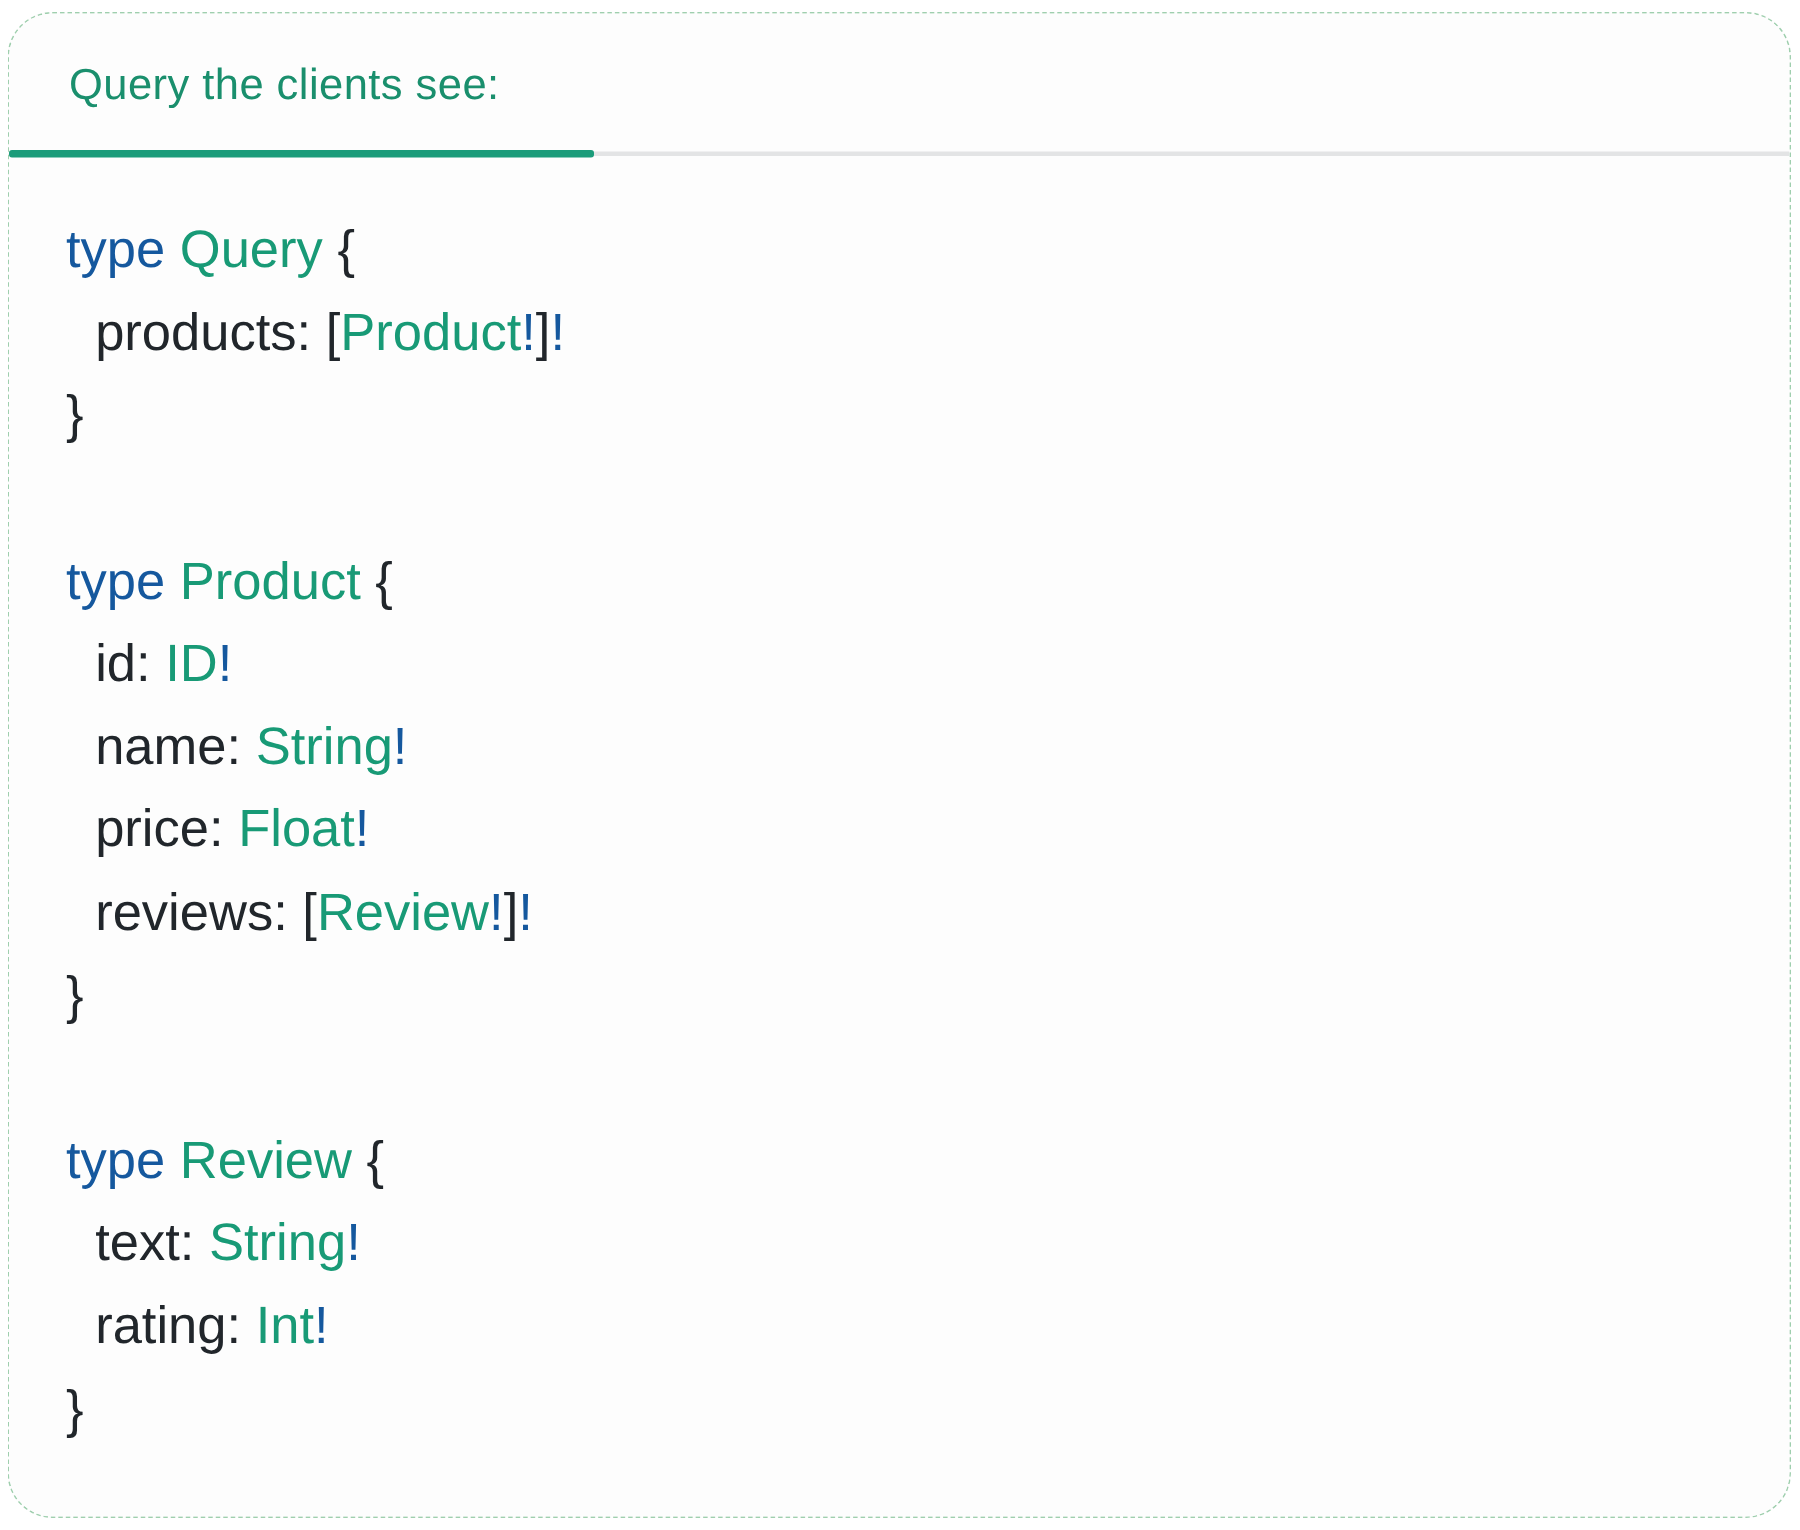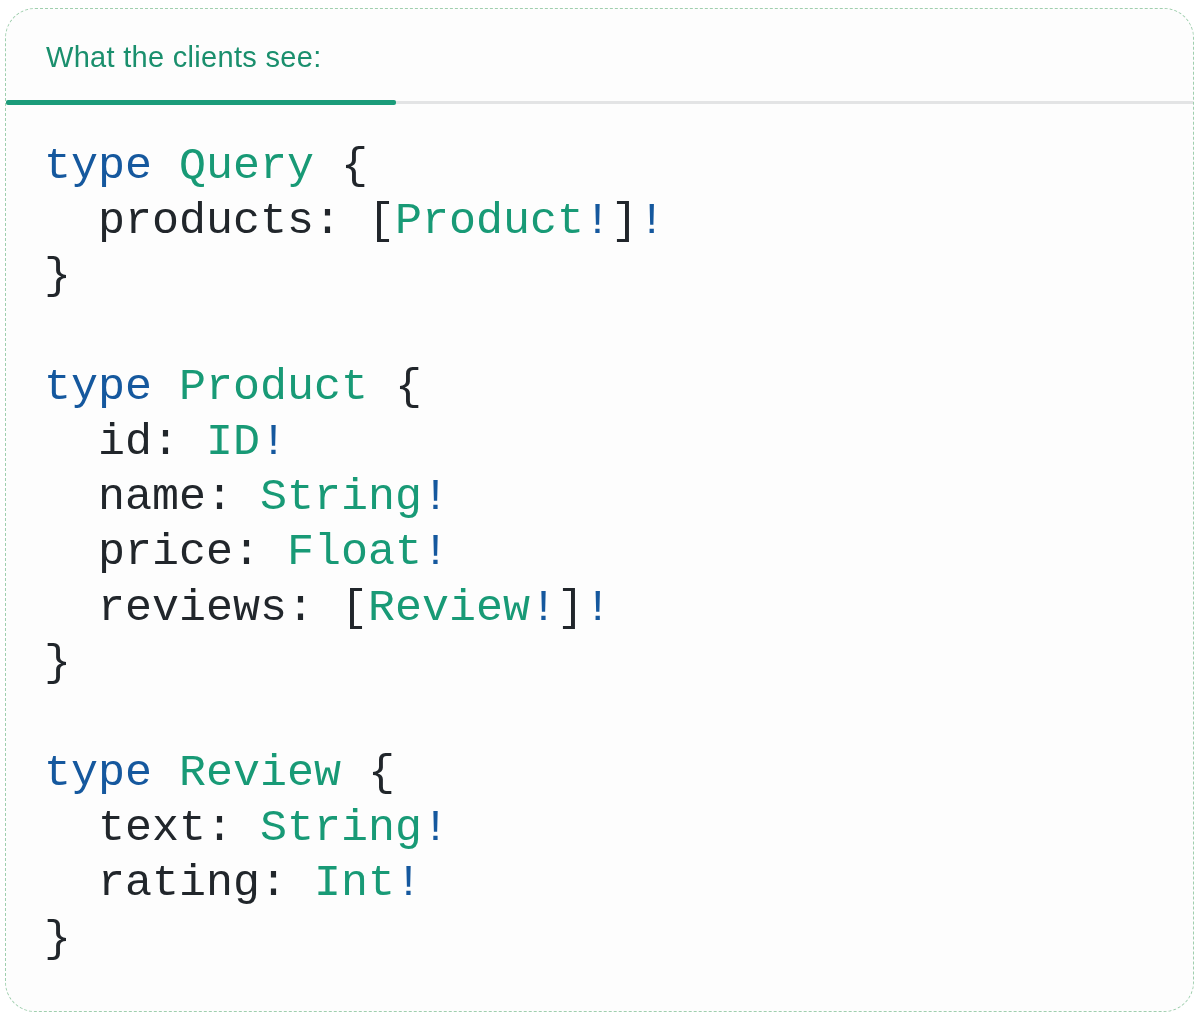--- a/index.html
+++ b/index.html
@@ -63,39 +63,39 @@
     bottom: 0;
     width: 390px;
     height: 5px;
     border-radius: 2px;
     background: var(--tab-underline, #1b9c7a);
     z-index: 2;
   }
   .code-block {
     margin: 0;
     padding: 34px 20px 0 38px;
-    font-family: Liberation Mono, monospace;
-    font-size: 45px;
+    font-family: Liberation Sans, sans-serif;
+    font-size: 35px;
     line-height: 55.2px;
     white-space: pre;
     color: var(--code-text, #21262b);
   }
   .code-line { height: 55.2px; }
   .tok-kw { color: var(--blue, #15589e); }
   .tok-ty { color: var(--green, #189a76); }
   .tok-bg { color: var(--blue, #15589e); }
   .tok-pl { color: var(--code-text, #21262b); }
 </style>
 </head>
 <body>
 
 <div class="page">
   <div class="card">
     <div class="tab-bar">
       <div class="tab">
-        <span class="tab-label">What the clients see:</span>
+        <span class="tab-label">Query the clients see:</span>
       </div>
       <div class="tab-bar-divider"></div>
       <div class="active-tab-indicator"></div>
     </div>
     <pre class="code-block"><div class="code-line"><span class="tok-kw">type</span><span class="tok-pl"> </span><span class="tok-ty">Query</span><span class="tok-pl"> {</span></div><div class="code-line"><span class="tok-pl">  products: [</span><span class="tok-ty">Product</span><span class="tok-bg">!</span><span class="tok-pl">]</span><span class="tok-bg">!</span></div><div class="code-line"><span class="tok-pl">}</span></div><div class="code-line">&nbsp;</div><div class="code-line"><span class="tok-kw">type</span><span class="tok-pl"> </span><span class="tok-ty">Product</span><span class="tok-pl"> {</span></div><div class="code-line"><span class="tok-pl">  id: </span><span class="tok-ty">ID</span><span class="tok-bg">!</span></div><div class="code-line"><span class="tok-pl">  name: </span><span class="tok-ty">String</span><span class="tok-bg">!</span></div><div class="code-line"><span class="tok-pl">  price: </span><span class="tok-ty">Float</span><span class="tok-bg">!</span></div><div class="code-line"><span class="tok-pl">  reviews: [</span><span class="tok-ty">Review</span><span class="tok-bg">!</span><span class="tok-pl">]</span><span class="tok-bg">!</span></div><div class="code-line"><span class="tok-pl">}</span></div><div class="code-line">&nbsp;</div><div class="code-line"><span class="tok-kw">type</span><span class="tok-pl"> </span><span class="tok-ty">Review</span><span class="tok-pl"> {</span></div><div class="code-line"><span class="tok-pl">  text: </span><span class="tok-ty">String</span><span class="tok-bg">!</span></div><div class="code-line"><span class="tok-pl">  rating: </span><span class="tok-ty">Int</span><span class="tok-bg">!</span></div><div class="code-line"><span class="tok-pl">}</span></div></pre>
   </div>
 </div>
 
 </body></html>

